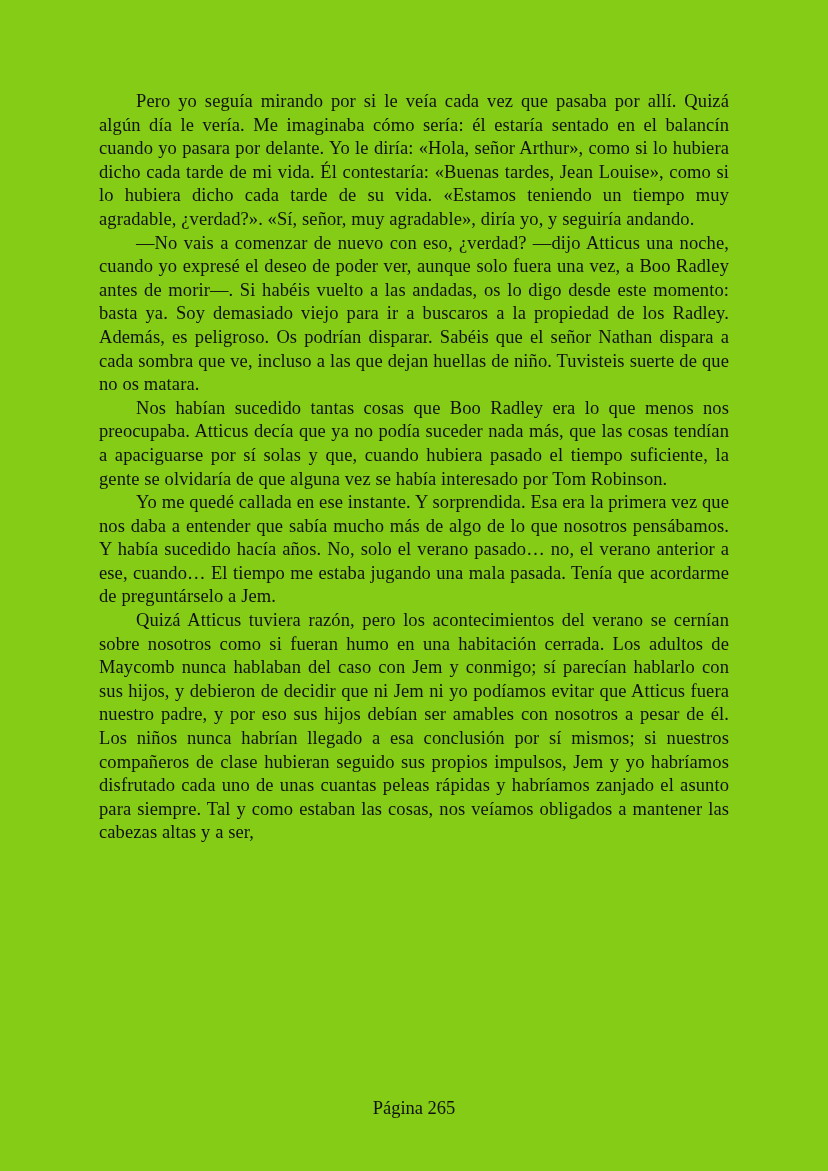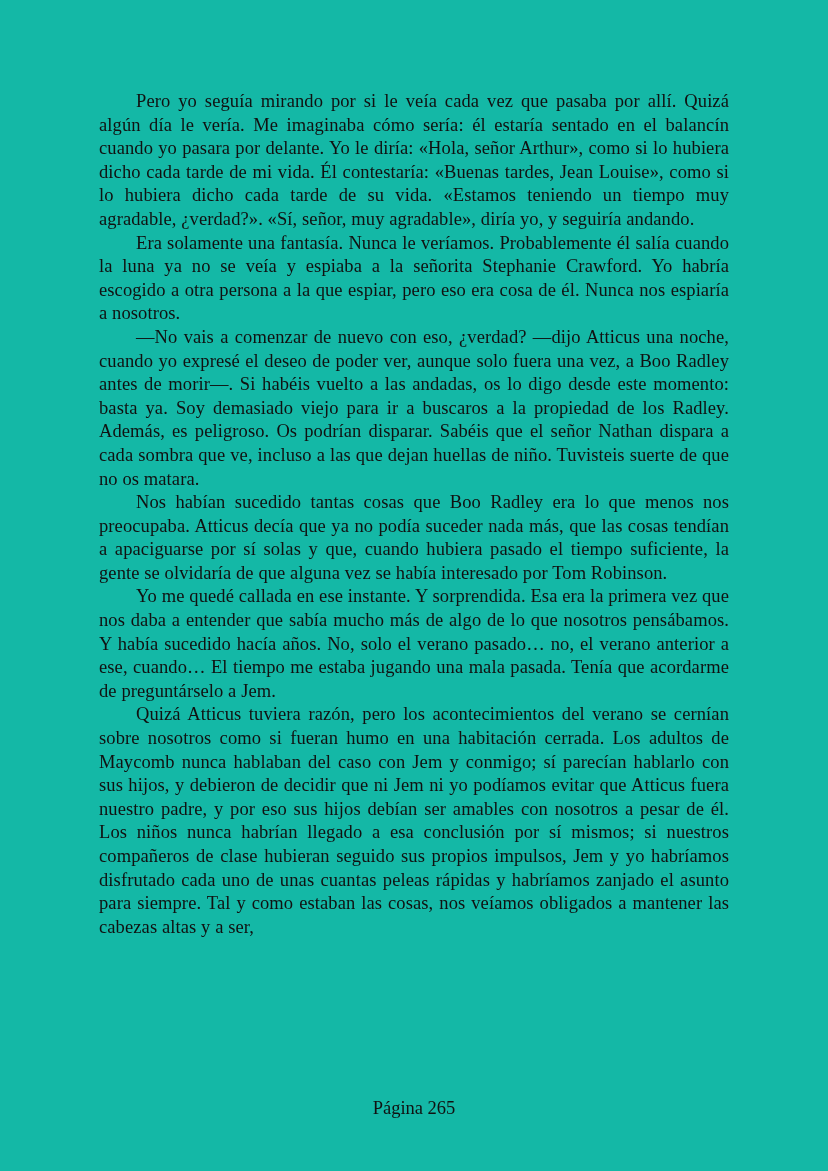--- a/index.html
+++ b/index.html
@@ -4,21 +4,21 @@
 <style>
   html, body {
     margin: 0;
     padding: 0;
     background: #ffffff;
   }
   .book-page {
     position: relative;
     width: 828px;
     height: 1171px;
-    background: #14b8a6;
+    background: #84cc16;
     font-family: "Liberation Serif", "DejaVu Serif", serif;
     color: #111111;
     overflow: hidden;
   }
   .text-block {
     position: absolute;
     top: 90px;
     left: 99px;
     width: 630px;
     font-size: 18.5px;
@@ -40,21 +40,20 @@
     font-size: 18.5px;
     color: #111111;
   }
 </style>
 </head>
 <body>
 
 <div class="book-page">
   <div class="text-block">
     <p>Pero yo seguía mirando por si le veía cada vez que pasaba por allí. Quizá algún día le vería. Me imaginaba cómo sería: él estaría sentado en el balancín cuando yo pasara por delante. Yo le diría: «Hola, señor Arthur», como si lo hubiera dicho cada tarde de mi vida. Él contestaría: «Buenas tardes, Jean Louise», como si lo hubiera dicho cada tarde de su vida. «Estamos teniendo un tiempo muy agradable, ¿verdad?». «Sí, señor, muy agradable», diría yo, y seguiría andando.</p>
-    <p>Era solamente una fantasía. Nunca le veríamos. Probablemente él salía cuando la luna ya no se veía y espiaba a la señorita Stephanie Crawford. Yo habría escogido a otra persona a la que espiar, pero eso era cosa de él. Nunca nos espiaría a nosotros.</p>
     <p>—No vais a comenzar de nuevo con eso, ¿verdad? —dijo Atticus una noche, cuando yo expresé el deseo de poder ver, aunque solo fuera una vez, a Boo Radley antes de morir—. Si habéis vuelto a las andadas, os lo digo desde este momento: basta ya. Soy demasiado viejo para ir a buscaros a la propiedad de los Radley. Además, es peligroso. Os podrían disparar. Sabéis que el señor Nathan dispara a cada sombra que ve, incluso a las que dejan huellas de niño. Tuvisteis suerte de que no os matara.</p>
     <p>Nos habían sucedido tantas cosas que Boo Radley era lo que menos nos preocupaba. Atticus decía que ya no podía suceder nada más, que las cosas tendían a apaciguarse por sí solas y que, cuando hubiera pasado el tiempo suficiente, la gente se olvidaría de que alguna vez se había interesado por Tom Robinson.</p>
     <p>Yo me quedé callada en ese instante. Y sorprendida. Esa era la primera vez que nos daba a entender que sabía mucho más de algo de lo que nosotros pensábamos. Y había sucedido hacía años. No, solo el verano pasado… no, el verano anterior a ese, cuando… El tiempo me estaba jugando una mala pasada. Tenía que acordarme de preguntárselo a Jem.</p>
     <p>Quizá Atticus tuviera razón, pero los acontecimientos del verano se cernían sobre nosotros como si fueran humo en una habitación cerrada. Los adultos de Maycomb nunca hablaban del caso con Jem y conmigo; sí parecían hablarlo con sus hijos, y debieron de decidir que ni Jem ni yo podíamos evitar que Atticus fuera nuestro padre, y por eso sus hijos debían ser amables con nosotros a pesar de él. Los niños nunca habrían llegado a esa conclusión por sí mismos; si nuestros compañeros de clase hubieran seguido sus propios impulsos, Jem y yo habríamos disfrutado cada uno de unas cuantas peleas rápidas y habríamos zanjado el asunto para siempre. Tal y como estaban las cosas, nos veíamos obligados a mantener las cabezas altas y a ser,</p>
   </div>
   <div class="page-footer">
     <span>Página 265</span>
   </div>
 </div>
 

